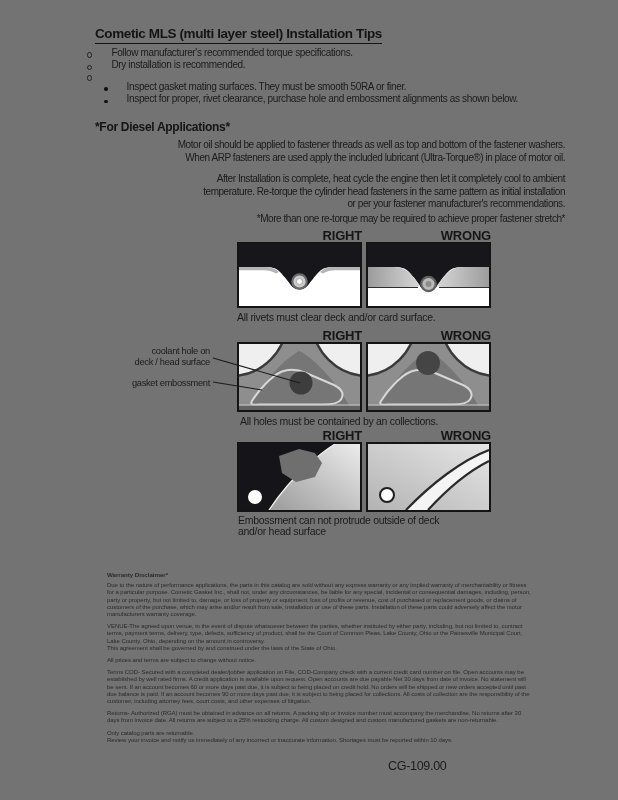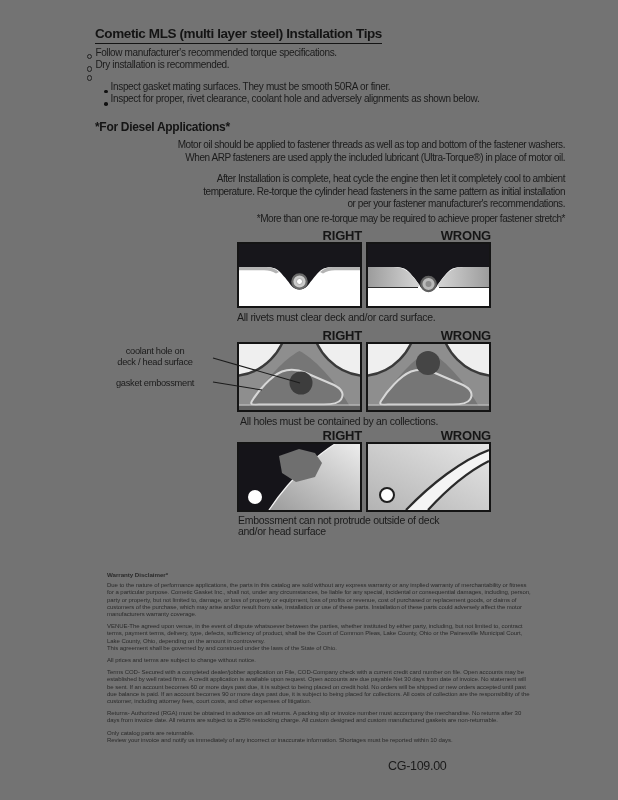--- a/index.html
+++ b/index.html
@@ -3,30 +3,30 @@
 <meta charset="utf-8">
 <style>
   html,body{margin:0;padding:0;background:#fff;}
   #page{position:relative;width:618px;height:800px;background:#737373;overflow:hidden;
         font-family:"Liberation Sans","DejaVu Sans",sans-serif;color:#1b1b1b;}
   .abs{position:absolute;}
   .prel{white-space:pre-line;}
   .title{left:95px;top:26px;font-size:13.5px;font-weight:bold;letter-spacing:-0.4px;
          border-bottom:1.6px solid #141414;padding-bottom:2px;color:#141414;}
   .bullets{left:87px;top:47px;font-size:10px;letter-spacing:-0.35px;line-height:12.4px;color:#1b1b1b;}
-  .brow{display:flex;align-items:flex-end;}
+  .brow{display:flex;align-items:center;gap:16px;}
   .brow.sub{margin-left:17px;}
   .obul{flex:0 0 auto;width:3.4px;height:3.4px;border:1px solid #222;border-radius:50%;margin:3.6px 3px 0 0;}
   .fbul{flex:0 0 auto;width:3.6px;height:3.6px;background:#111;border-radius:50%;margin:3.8px 3px 0 0;}
   .h2{left:95px;top:120px;font-size:12px;font-weight:bold;letter-spacing:-0.3px;color:#141414;}
   .para{font-size:10px;letter-spacing:-0.45px;line-height:12.6px;width:470px;color:#1b1b1b;text-align:right;}
   .dlabel{width:125px;text-align:right;font-size:13px;font-weight:bold;letter-spacing:-0.2px;color:#161616;}
   .panel{border:2px solid #141414;line-height:0;background:#fff;}
   .caption{font-size:10.5px;letter-spacing:-0.3px;line-height:11px;color:#1b1b1b;}
-  .annot{width:110px;text-align:center;font-size:9.3px;letter-spacing:-0.3px;line-height:10.5px;color:#1b1b1b;}
+  .annot{width:110px;text-align:right;font-size:9.3px;letter-spacing:-0.3px;line-height:10.5px;color:#1b1b1b;}
   .legal{left:107px;top:571px;width:424px;font-size:6px;letter-spacing:-0.05px;line-height:7.2px;color:#2a2a2a;}
   .legal .lh{font-size:6.2px;font-weight:bold;margin:0 0 4px 0;}
   .legal p{margin:0 0 5px 0;}
   .footer{left:388px;top:759px;font-size:12.5px;letter-spacing:-0.3px;color:#1b1b1b;}
   svg{display:block;}
 </style>
 </head>
 <body>
 
 <div id="page">
@@ -44,21 +44,21 @@
     </div>
     <div class="brow">
       <span class="obul"></span>
     </div>
     <div class="brow sub">
       <span class="fbul"></span>
       <span>Inspect gasket mating surfaces.  They must be smooth 50RA or finer.</span>
     </div>
     <div class="brow sub">
       <span class="fbul"></span>
-      <span>Inspect for proper, rivet clearance, coolant hole and adversely alignments as shown below.</span>
+      <span>Inspect for proper, rivet clearance, purchase hole and embossment alignments as shown below.</span>
     </div>
   </div>
 
   <div class="abs h2">*For Diesel Applications*</div>
   <div class="abs para prel" style="left:95px;top:139px;">Motor oil should be applied to fastener threads as well as top and bottom of the fastener washers.
 When ARP fasteners are used apply the included lubricant (Ultra-Torque®) in place of motor oil.</div>
   <div class="abs para prel" style="left:95px;top:173px;">After Installation is complete, heat cycle the engine then let it completely cool to ambient
 temperature. Re-torque the cylinder head fasteners in the same pattern as initial installation
 or per your fastener manufacturer's recommendations.</div>
   <div class="abs para" style="left:95px;top:213px;">*More than one re-torque may be required to achieve proper fastener stretch*</div>

